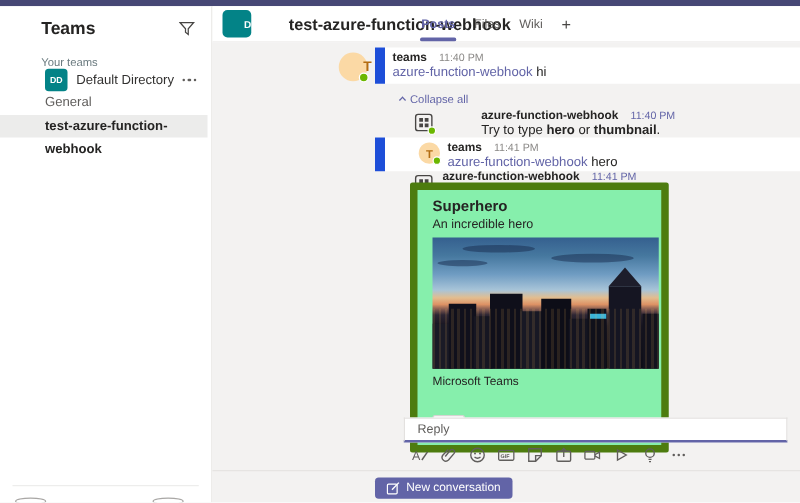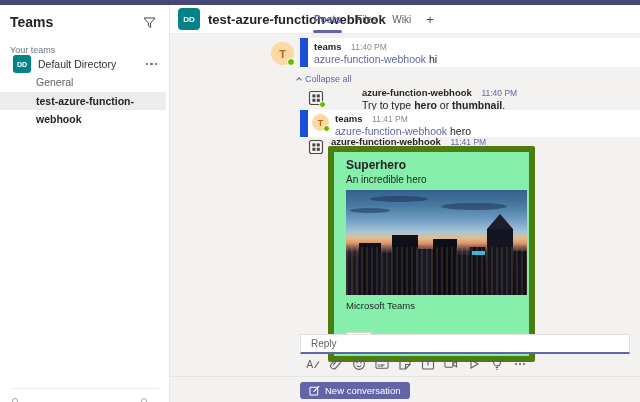--- a/index.html
+++ b/index.html
@@ -1,18 +1,18 @@
 <!DOCTYPE html>
 <html><head>
 <meta charset="utf-8">
 <style>
   * { margin:0; padding:0; box-sizing:border-box; }
   html,body { width:640px; height:402px; overflow:hidden; }
   body { font-family:"Liberation Sans", sans-serif; color:#252423; background:#fff; }
-  .abs { position:absolute; }
+  .abs { position:absolute;padding-left:23px; }
   .app { position:relative; width:640px; height:402px; background:#fff; overflow:hidden; }
 
   
   .topbar { left:0; top:0; width:640px; height:5px; background:#464775; }
 
   
   .sidebar { left:0; top:5px; width:170px; height:397px; background:#fff; border-right:1px solid #e8e6e4; }
   .sb-title { left:10px; top:9px; font-size:14px; font-weight:bold; color:#252423; }
   .funnel { right:13px; top:12px; }
   .sb-section { left:10px; top:40px; font-size:9px; color:#69797e; }

